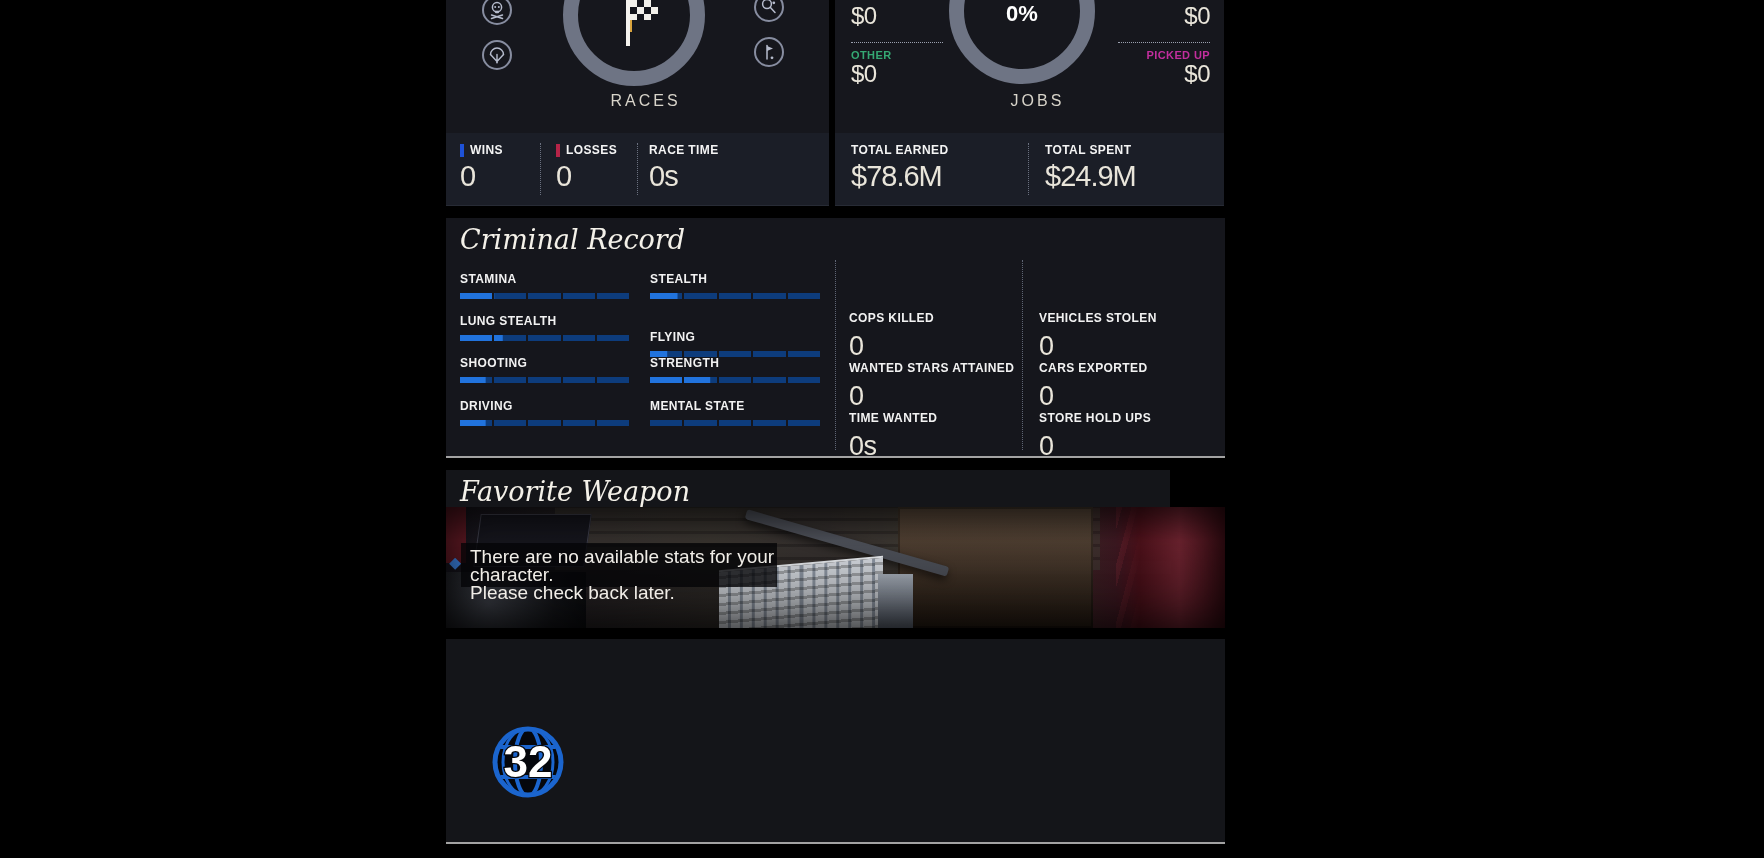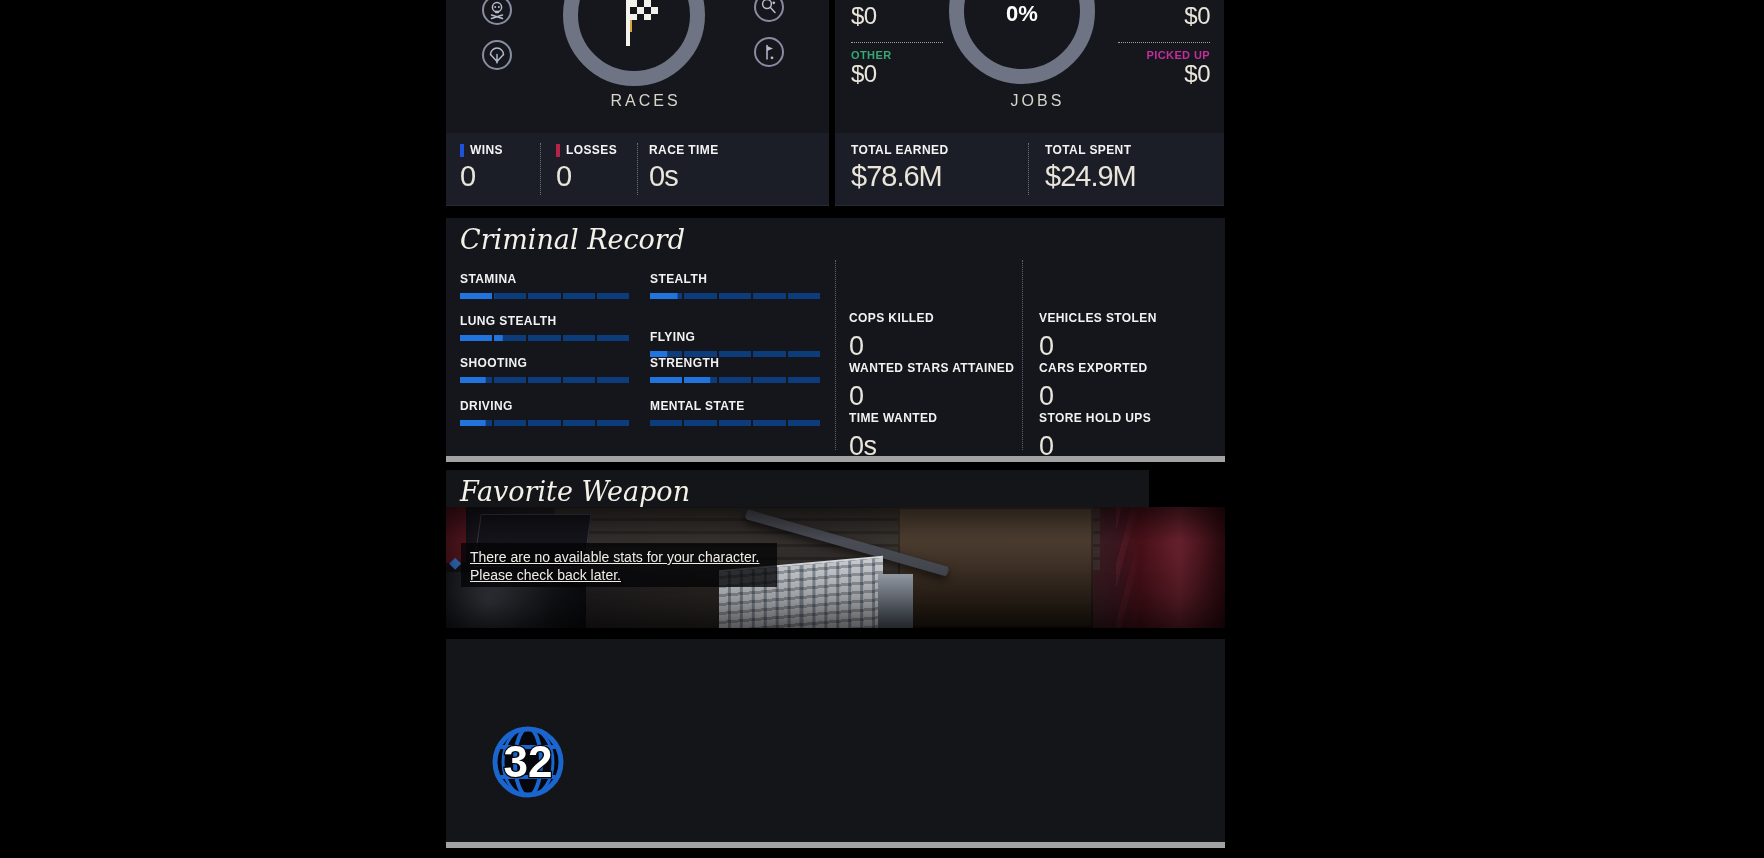--- a/index.html
+++ b/index.html
@@ -40,22 +40,22 @@
   .bar .track{--bc:#0d3c7c;}
   .bar .fill{--bc:#2173dd;}
   .cstat{position:absolute;width:165px;margin-top:37px;}
   .cstat .val{margin-top:6px;font-size:27px;letter-spacing:-.5px;color:#e9e5da;}
   .vdots{position:absolute;width:0;border-left:1px dotted #5f6574;}
   
   .wimg{position:absolute;left:0;top:37px;width:779px;height:121px;overflow:hidden;background:#17141a;}
   .wl{position:absolute;}
   .overlaybox{position:absolute;left:15px;top:36px;width:316px;height:44px;
       background:rgba(4,4,7,.78);padding:5px 0 0 9px;box-sizing:border-box;}
-  .overlaybox div{font-size:14px;line-height:18px;color:#f0ede7;text-decoration:underline;}
-  .fnote{border-bottom:6px solid #a3a3a3;}
+  .overlaybox div{font-size:19px;line-height:18px;color:#f0ede7;}
+  .fnote{border-bottom:2px solid #a3a3a3;}
 </style>
 </head>
 <body>
 
 <div id="stage">
 
   <section class="panel" style="left:446px;top:0;width:383px;height:205px;">
     <div class="donut">
       <div class="ring races-ring"></div>
 
@@ -255,21 +255,21 @@
     <div class="cstat" style="left:593px;top:106px;">
       <div class="lbl">CARS EXPORTED</div>
       <div class="val">0</div>
     </div>
     <div class="cstat" style="left:593px;top:156px;">
       <div class="lbl">STORE HOLD UPS</div>
       <div class="val">0</div>
     </div>
   </section>
 
-  <section class="panel" style="left:446px;top:470px;width:703px;height:158px;background:#141519;">
+  <section class="panel" style="left:446px;top:470px;width:703px;height:158px;background:#141519;padding-left:21px;">
     <div class="script-h">Favorite Weapon</div>
     <div class="wimg">
       <div class="wl" style="left:0;top:0;width:100%;height:100%;
         background:linear-gradient(90deg,#14121a 0%,#231f22 14%,#2e2a27 34%,#262126 48%,#35302b 58%,#3a2f28 74%,#3c1620 87%,#471924 100%);"></div>
       <div class="wl" style="left:14%;top:0;width:70%;height:52%;opacity:.6;
         background:repeating-linear-gradient(0deg,#3f3a34 0 10px,#2c2824 10px 13px),repeating-linear-gradient(90deg,rgba(0,0,0,.35) 0 2px,transparent 2px 34px);"></div>
       <div class="wl" style="left:4%;top:6%;width:14%;height:42%;background:#15151c;
         border:1px solid #3c3c48;transform:skewX(-8deg);"></div>
       <div class="wl" style="left:58%;top:0;width:25%;height:100%;
         background:linear-gradient(180deg,#5a493a 0%,#46372b 45%,#261c13 100%);

